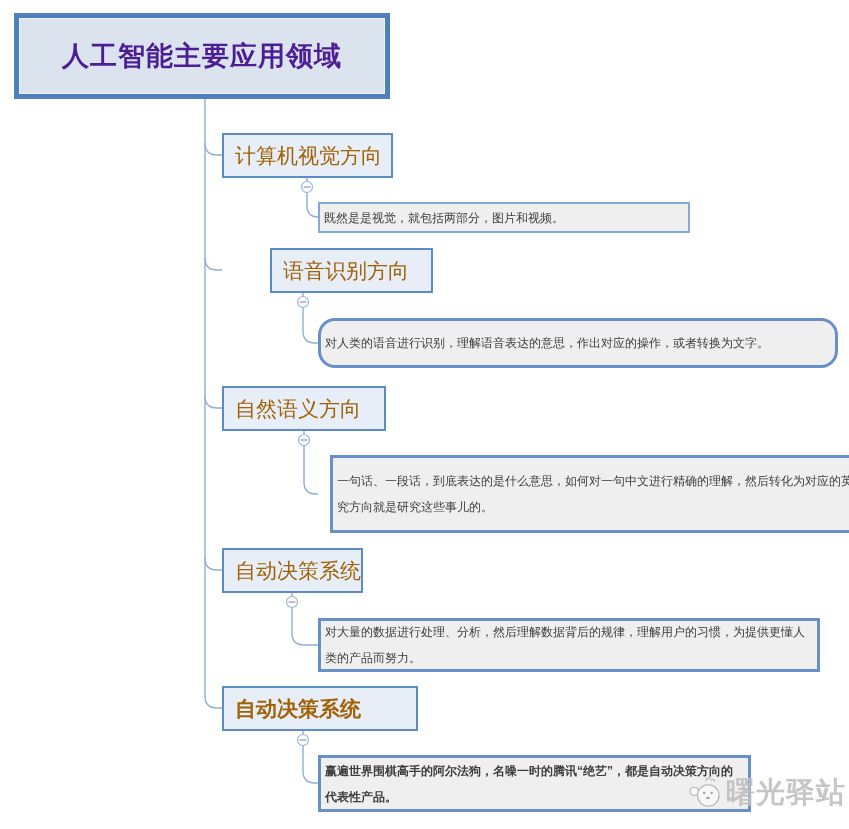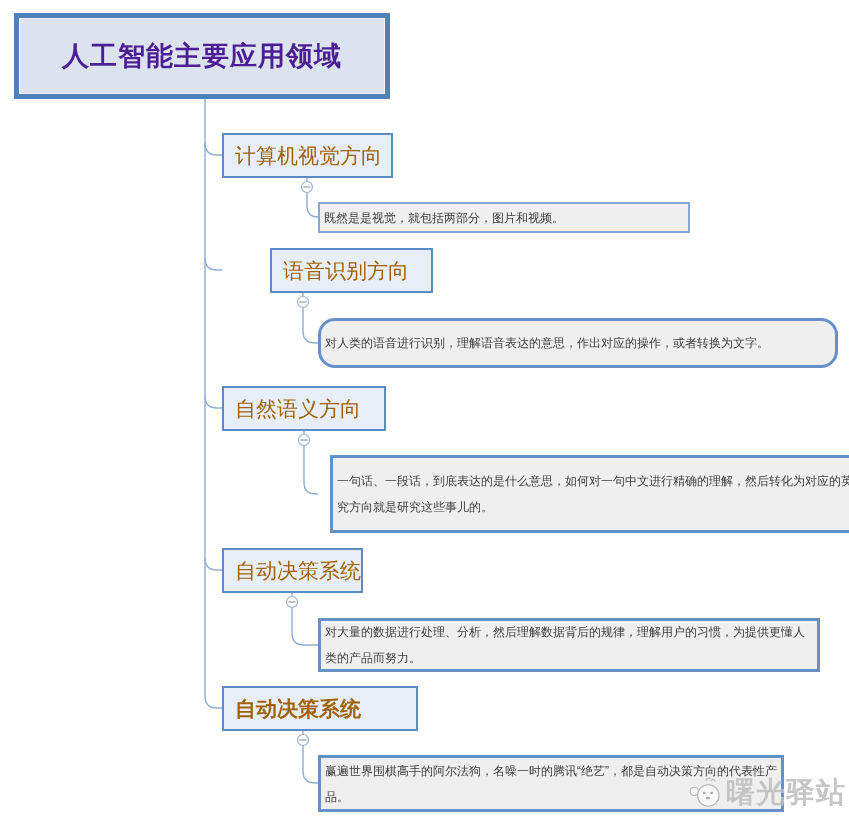--- a/index.html
+++ b/index.html
@@ -95,21 +95,21 @@
   <div class="node branch-topic" style="left:222px;top:133px;width:171px;height:45px;">计算机视觉方向</div>
   <div class="node branch-topic" style="left:222px;top:248px;width:163px;height:45px;margin-left:48px;">语音识别方向</div>
   <div class="node branch-topic" style="left:222px;top:386px;width:164px;height:45px;">自然语义方向</div>
   <div class="node branch-topic" style="left:222px;top:548px;width:141px;height:45px;">自动决策系统</div>
   <div class="node branch-topic" style="left:222px;top:686px;width:196px;height:45px;font-weight:bold;">自动决策系统</div>
 
   <div class="node note-topic note-thin" style="left:318px;top:202px;width:372px;height:31px;">既然是是视觉，就包括两部分，图片和视频。</div>
   <div class="node note-topic" style="left:318px;top:318px;width:520px;height:50px;border-radius:17px;">对人类的语音进行识别，理解语音表达的意思，作出对应的操作，或者转换为文字。</div>
   <div class="node note-topic" style="left:318px;top:455px;width:596px;height:78px;margin-left:12px;">一句话、一段话，到底表达的是什么意思，如何对一句中文进行精确的理解，然后转化为对应的英语？这个研究方向就是研究这些事儿的。</div>
   <div class="node note-topic" style="left:318px;top:618px;width:502px;height:54px;">对大量的数据进行处理、分析，然后理解数据背后的规律，理解用户的习惯，为提供更懂人类的产品而努力。</div>
-  <div class="node note-topic" style="left:318px;top:755px;width:466px;height:57px;">赢遍世界围棋高手的阿尔法狗，名噪一时的腾讯“绝艺”，都是自动决策方向的代表性产品。</div>
+  <div class="node note-topic" style="left:318px;top:755px;width:433px;height:57px;font-weight:bold;">赢遍世界围棋高手的阿尔法狗，名噪一时的腾讯“绝艺”，都是自动决策方向的代表性产品。</div>
 
   <div class="watermark">
     <svg width="46" height="46" viewBox="0 0 46 46">
       <g stroke="#ababab" stroke-width="1.4" fill="rgba(255,255,255,0.7)">
         <circle cx="10" cy="21" r="5"></circle>
         <circle cx="27" cy="26" r="13"></circle>
         <path d="M24,8 q3,-5 6,-2" fill="none"></path>
         <path d="M30,8 q4,-3 5,1" fill="none"></path>
       </g>
       <g fill="#9a9a9a">

